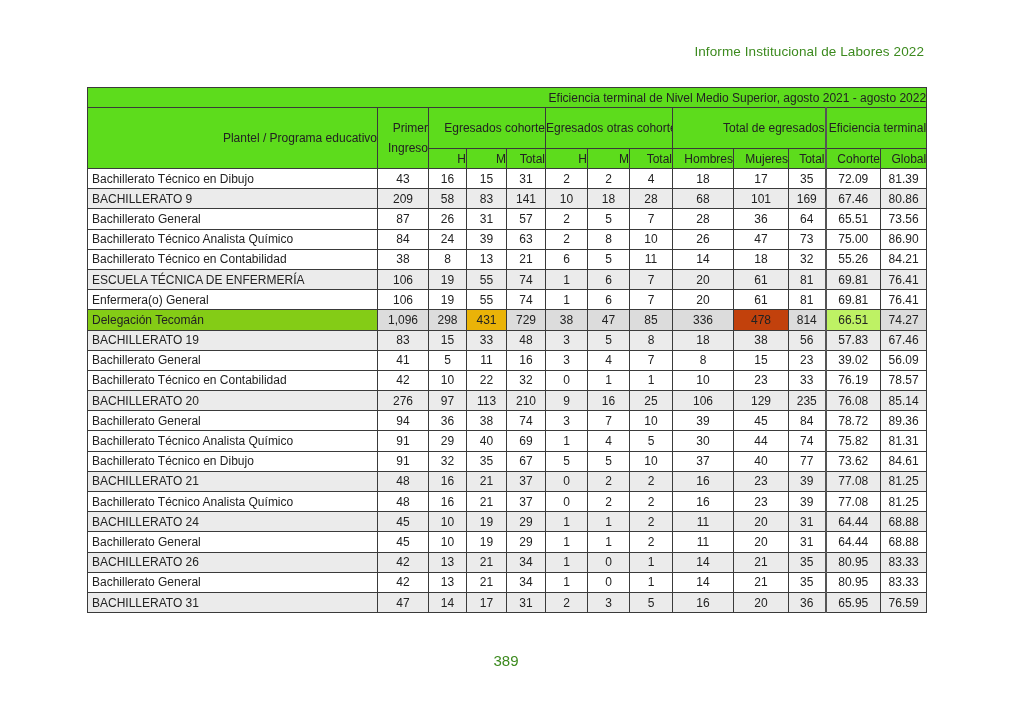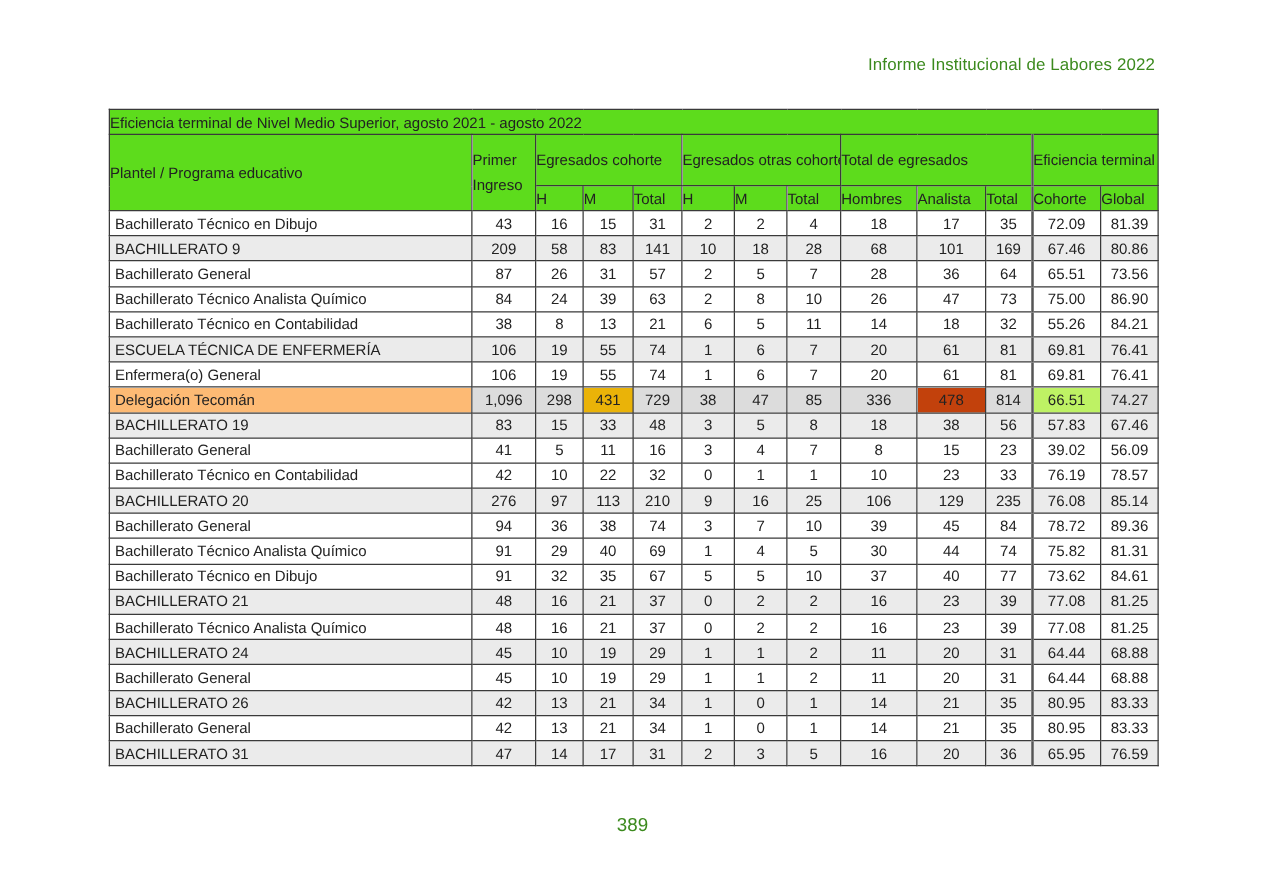--- a/index.html
+++ b/index.html
@@ -2,21 +2,21 @@
 <html><head>
 <meta charset="utf-8">
 <style>
   html, body { margin: 0; padding: 0; background: #ffffff; }
   body { width: 1012px; height: 715px; position: relative; overflow: hidden;
          font-family: "Liberation Sans", "DejaVu Sans", sans-serif; color: #222; }
   .header-title { position: absolute; top: 44px; right: 88px; font-size: 13.5px; color: #3c8a1e; letter-spacing: 0.1px; }
   .page-number { position: absolute; top: 652px; left: 0; width: 1012px; text-align: center; font-size: 15px; color: #3c8a1e; }
   table.eff { position: absolute; left: 87px; top: 87px; width: 839px; border-collapse: collapse; table-layout: fixed; font-size: 12px; }
   table.eff td, table.eff th { border: 1px solid #3a3a3a; padding: 0; overflow: hidden; white-space: nowrap; }
-  table.eff th { background: #5ddc1c; font-weight: normal; color: #222; text-align: left; }
+  table.eff th { background: #5ddc1c; font-weight: normal; color: #222; text-align: right; }
   .title-row th { height: 19px; font-size: 12px; }
   .group-row th { height: 40px; line-height: 20px; white-space: normal; }
   .sub-row th { height: 19px; }
   table.eff td { height: 19.2px; text-align: center; }
   table.eff td.name { text-align: left; padding-left: 4px; margin-left: 24px; }
   tr.zebra td { background: #ebebeb; }
   tr.plain td { background: #ffffff; }
   td.thick-l, th.thick-l { border-left: 2px solid #555 !important; }
 </style>
 </head>
@@ -53,21 +53,21 @@
       <th colspan="2" class="thick-l">Eficiencia terminal</th>
     </tr>
     <tr class="sub-row" id="sub-row">
         <th>H</th>
         <th>M</th>
         <th>Total</th>
         <th>H</th>
         <th>M</th>
         <th>Total</th>
         <th>Hombres</th>
-        <th>Analista</th>
+        <th>Mujeres</th>
         <th>Total</th>
         <th class="thick-l">Cohorte</th>
         <th>Global</th>
       </tr>
   </thead>
   <tbody id="tbody">
       <tr class="plain">
         <td class="name">Bachillerato Técnico en Dibujo</td>
         <td>43</td>
         <td>16</td>
@@ -166,21 +166,21 @@
         <td>1</td>
         <td>6</td>
         <td>7</td>
         <td>20</td>
         <td>61</td>
         <td>81</td>
         <td class="thick-l">69.81</td>
         <td>76.41</td>
       </tr>
       <tr class="zebra">
-        <td class="name" style="background: #fdba74;">Delegación Tecomán</td>
+        <td class="name" style="background: #84cc16;">Delegación Tecomán</td>
         <td style="background: rgb(220, 220, 220);">1,096</td>
         <td style="background: rgb(220, 220, 220);">298</td>
         <td style="background: #eab308;">431</td>
         <td style="background: rgb(220, 220, 220);">729</td>
         <td style="background: rgb(220, 220, 220);">38</td>
         <td style="background: rgb(220, 220, 220);">47</td>
         <td style="background: rgb(220, 220, 220);">85</td>
         <td style="background: rgb(220, 220, 220);">336</td>
         <td style="background: #c2410c;">478</td>
         <td style="background: rgb(220, 220, 220);">814</td>

